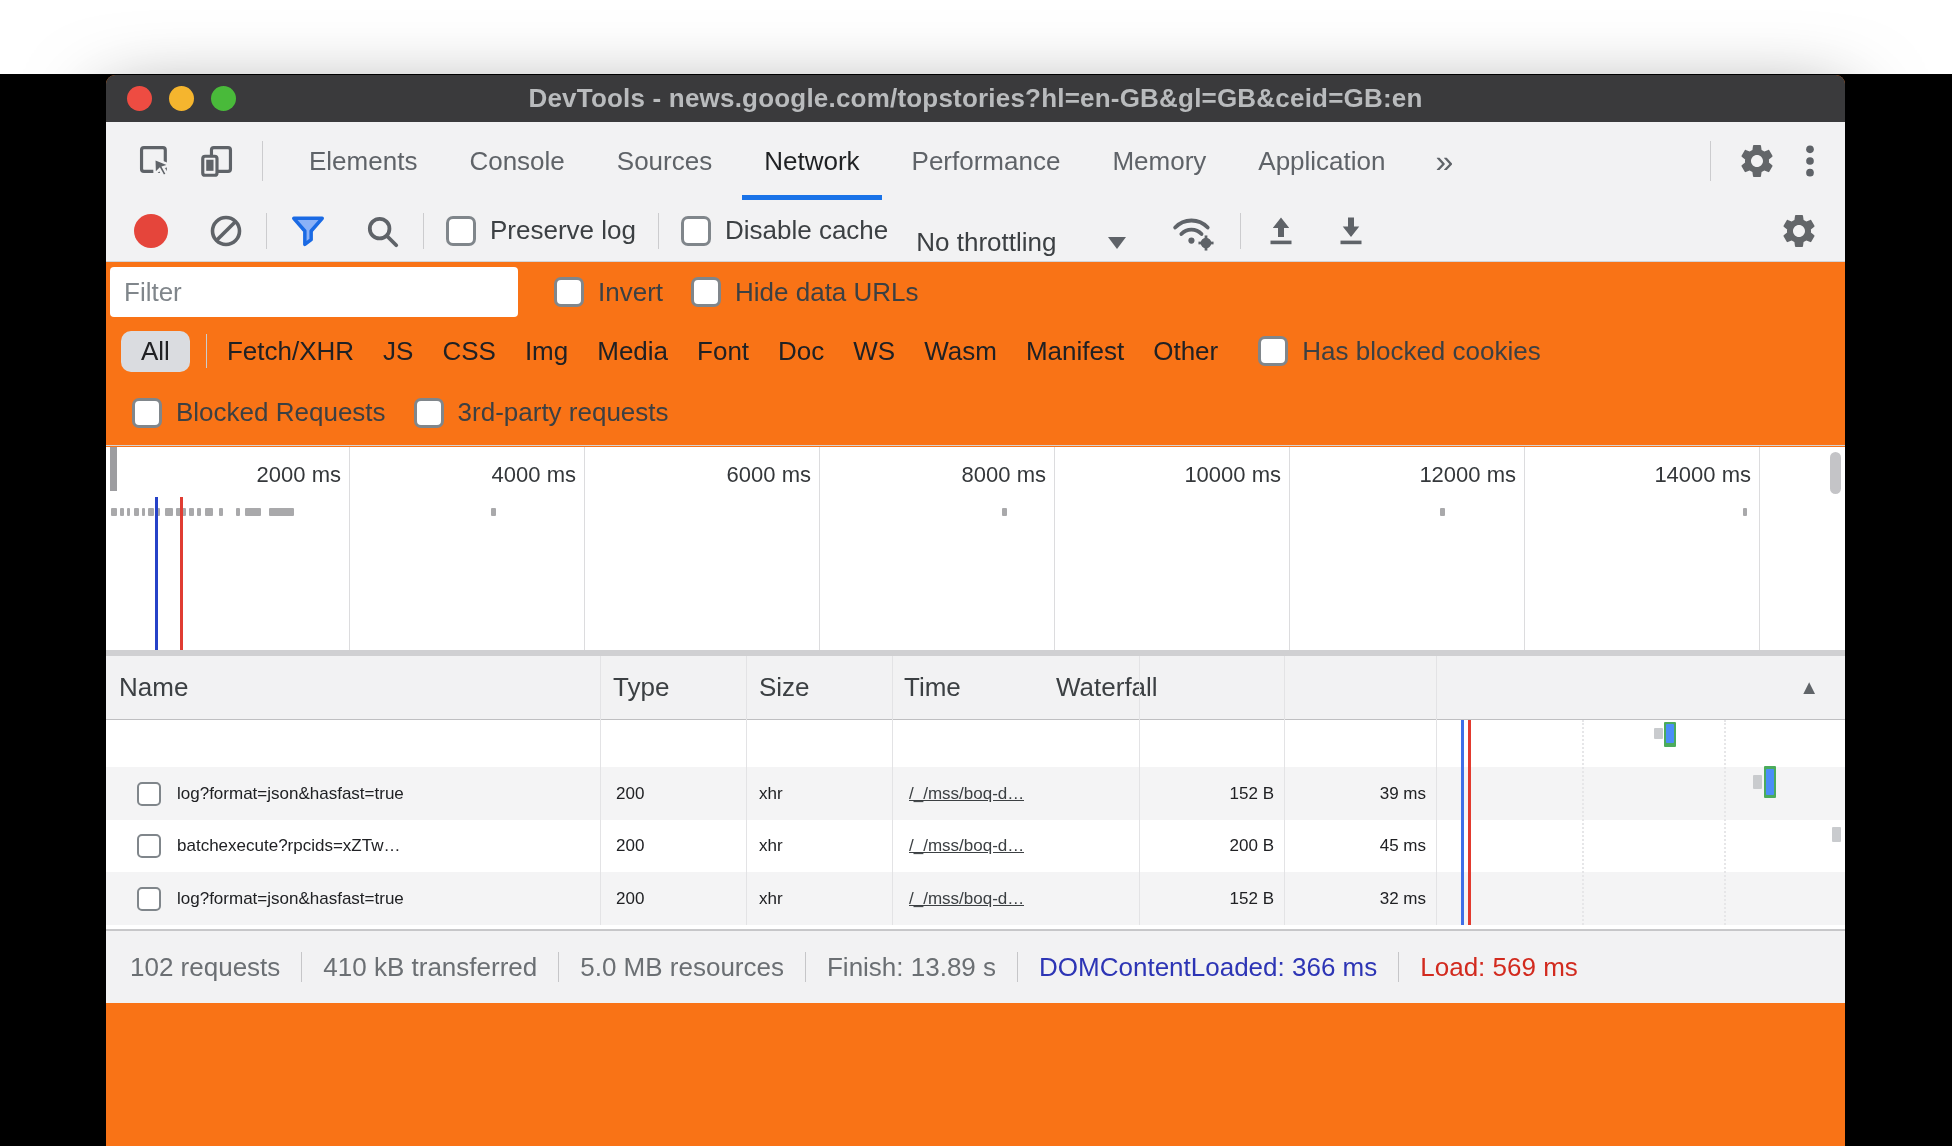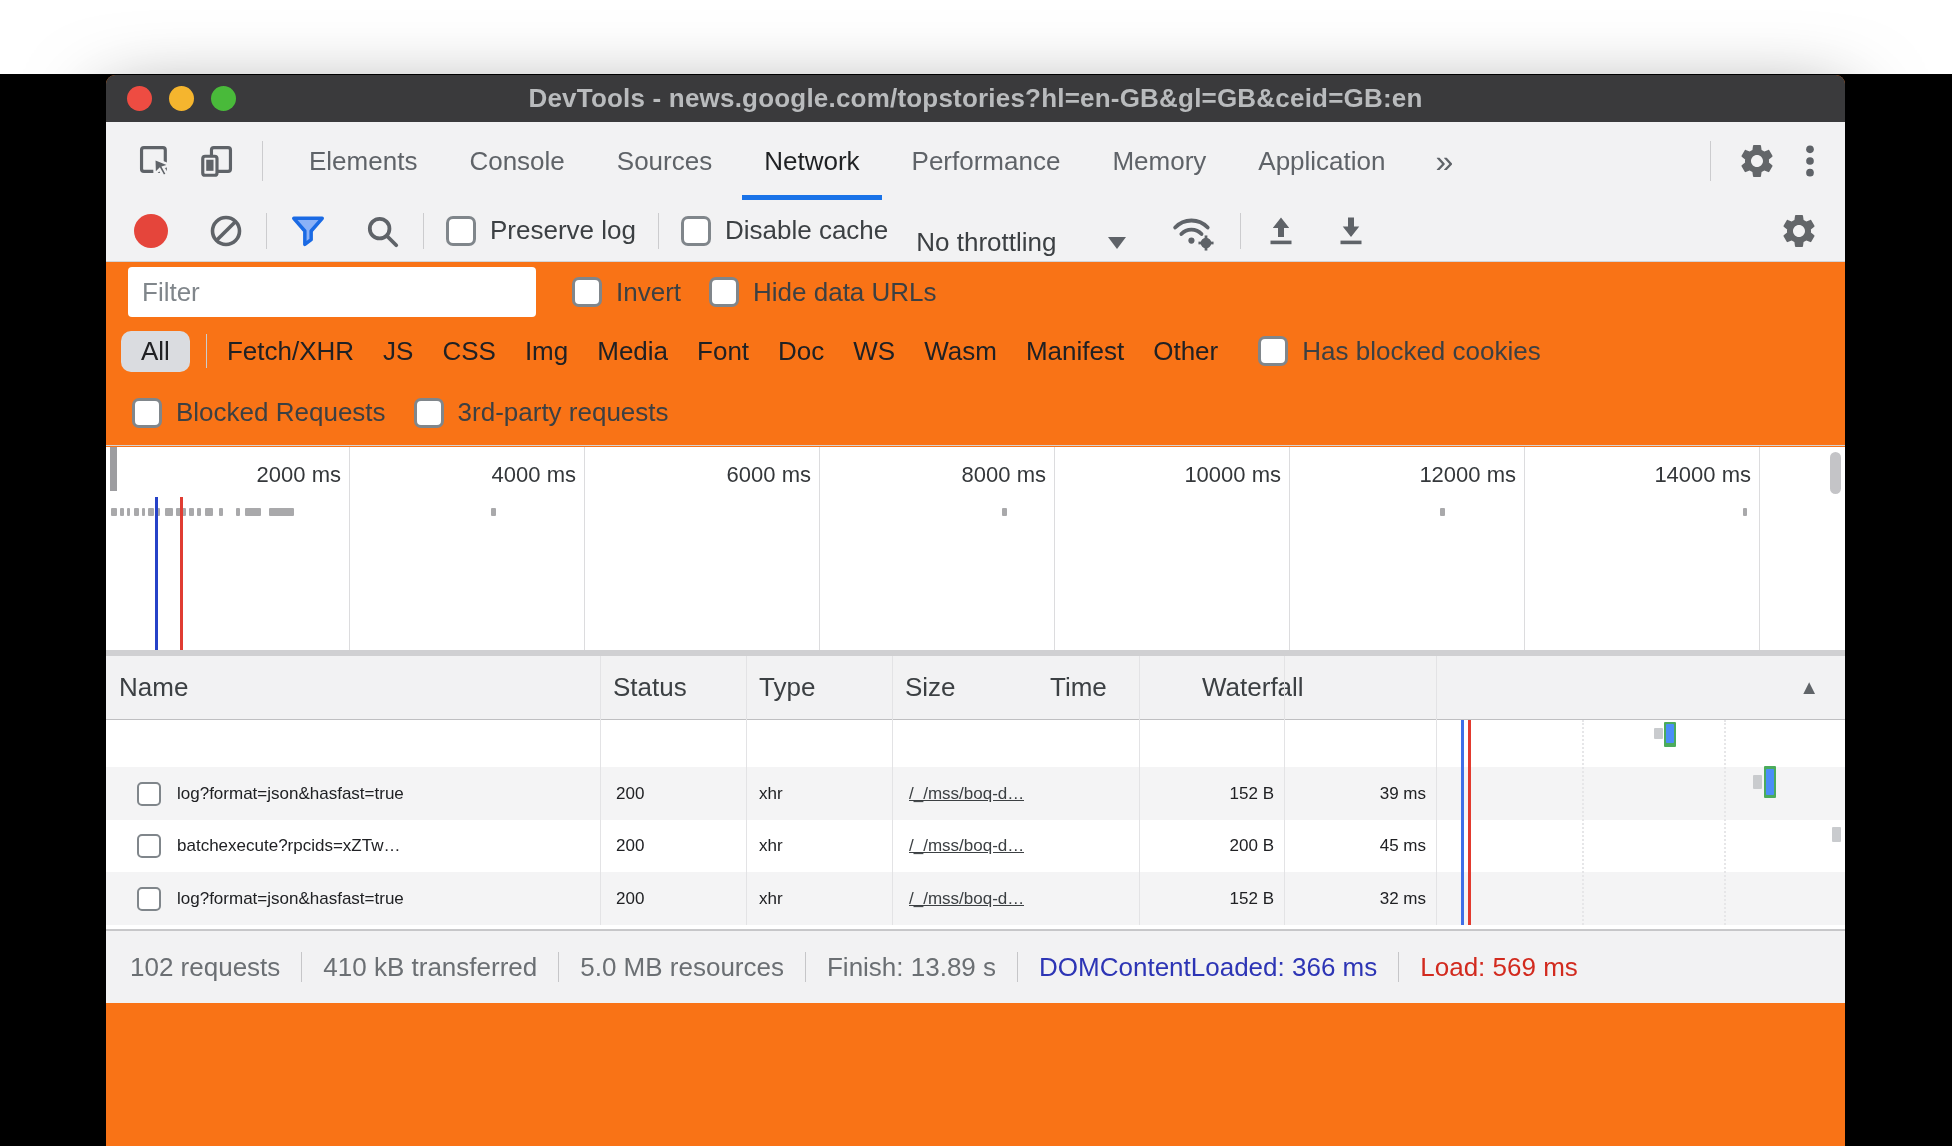--- a/index.html
+++ b/index.html
@@ -34,21 +34,21 @@
   .nettoolbar{position:absolute;left:0;top:125px;right:0;height:62px;background:#f2f2f3;border-bottom:1px solid #d4d4d6;display:flex;align-items:center;padding-left:28px;box-sizing:border-box;}
   .record-dot{width:34px;height:34px;border-radius:50%;background:#e5453b;}
   .tdiv{width:1px;height:36px;background:#ccccce;margin:0 22px;}
   .cb{width:30px;height:30px;border:3px solid #80868b;border-radius:7px;background:#fff;box-sizing:border-box;flex:none;}
   .cb.small{width:24px;height:24px;border-width:2.5px;border-radius:5px;}
   .cklabel{font-size:26px;color:#3c4043;margin-left:14px;white-space:nowrap;}
   .throttle{display:flex;align-items:center;margin-left:28px;margin-top:24px;}
   .throttle .val{font-size:26px;color:#3c4043;}
   .caret{width:0;height:0;border-left:9px solid transparent;border-right:9px solid transparent;border-top:12px solid #5f6368;margin-left:52px;}
   
-  .filterrow{position:absolute;left:0;top:187px;right:0;height:60px;display:flex;align-items:center;padding-left:22px;box-sizing:border-box;}
+  .filterrow{position:absolute;left:0;top:187px;right:0;height:60px;display:flex;align-items:center;padding-left:4px;box-sizing:border-box;}
   .filter-input{width:408px;height:50px;border:none;border-radius:4px;background:#fff;font-size:26px;color:#202124;padding:0 14px;box-sizing:border-box;outline:none;font-family:"Liberation Sans",sans-serif;}
   .filter-input::placeholder{color:#80868b;}
   
   .chipsrow{position:absolute;left:0;top:247px;right:0;height:58px;display:flex;align-items:center;padding-left:15px;box-sizing:border-box;}
   .chip{font-size:26px;color:#202124;white-space:nowrap;}
   .chip.selected{background:#dadce0;border-radius:10px;padding:5px 20px;}
   .chipdiv{width:1px;height:34px;background:#ccccce;margin:0 20px 0 16px;}
   .chips-list{display:flex;align-items:center;gap:29px;}
   
   .cbrow{position:absolute;left:0;top:305px;right:0;height:66px;display:flex;align-items:center;padding-left:26px;box-sizing:border-box;border-bottom:1px solid #d4d4d6;}
@@ -295,23 +295,20 @@
     <div class="ov-grip-left"></div>
     <div class="ov-thumb"></div>
   </div>
   <div class="ov-strip"></div>
 
   <div class="theader">
     <div class="th" style="width:494px">
         <span>Name</span>
       </div>
     <div class="th" style="width:146px">
-        <span>Status</span>
-      </div>
-    <div class="th" style="width:146px">
         <span>Type</span>
       </div>
     <div class="th" style="width:145px">
         <span>Size</span>
       </div>
     <div class="th" style="width:152px">
         <span>Time</span>
       </div>
     <div class="th" style="flex:1">
       <span>Waterfall</span>

